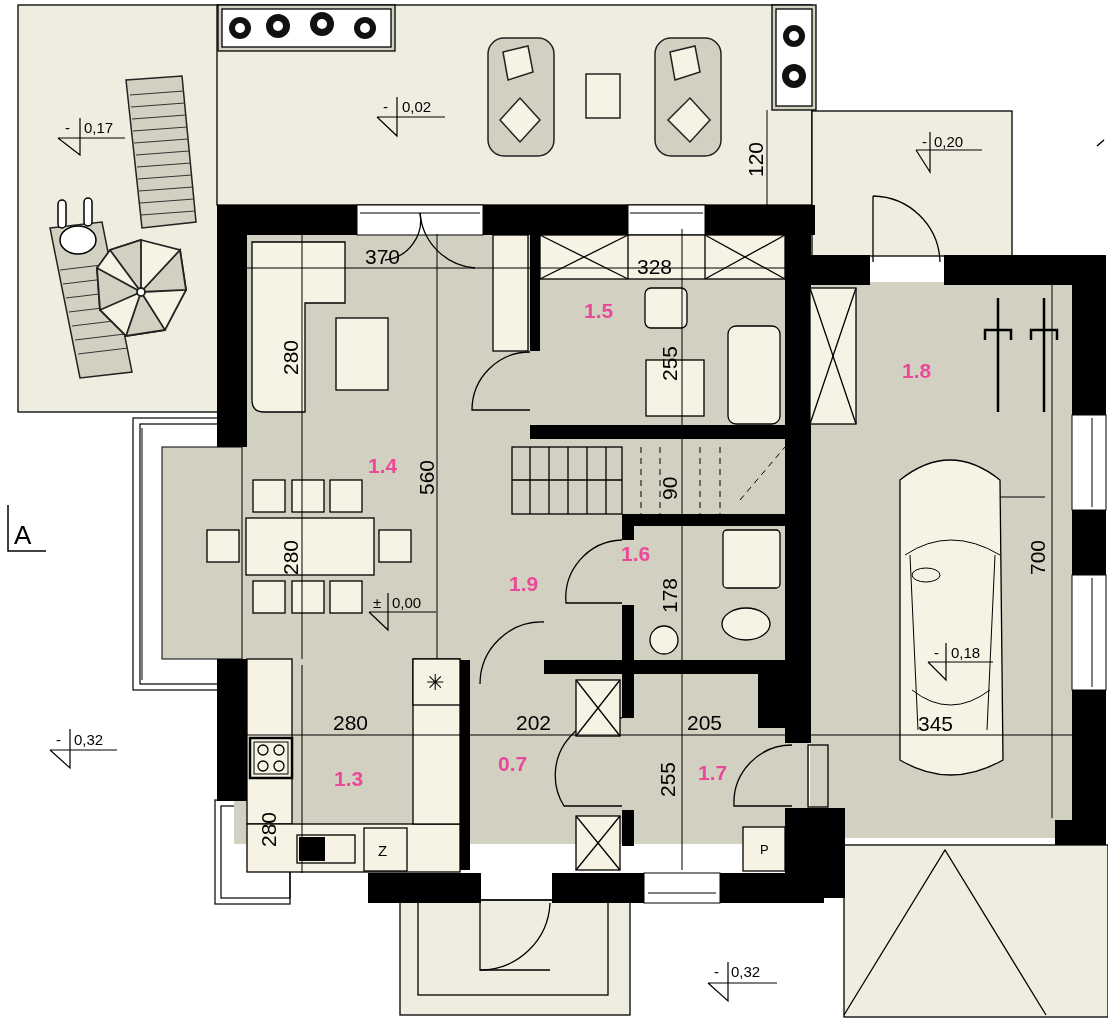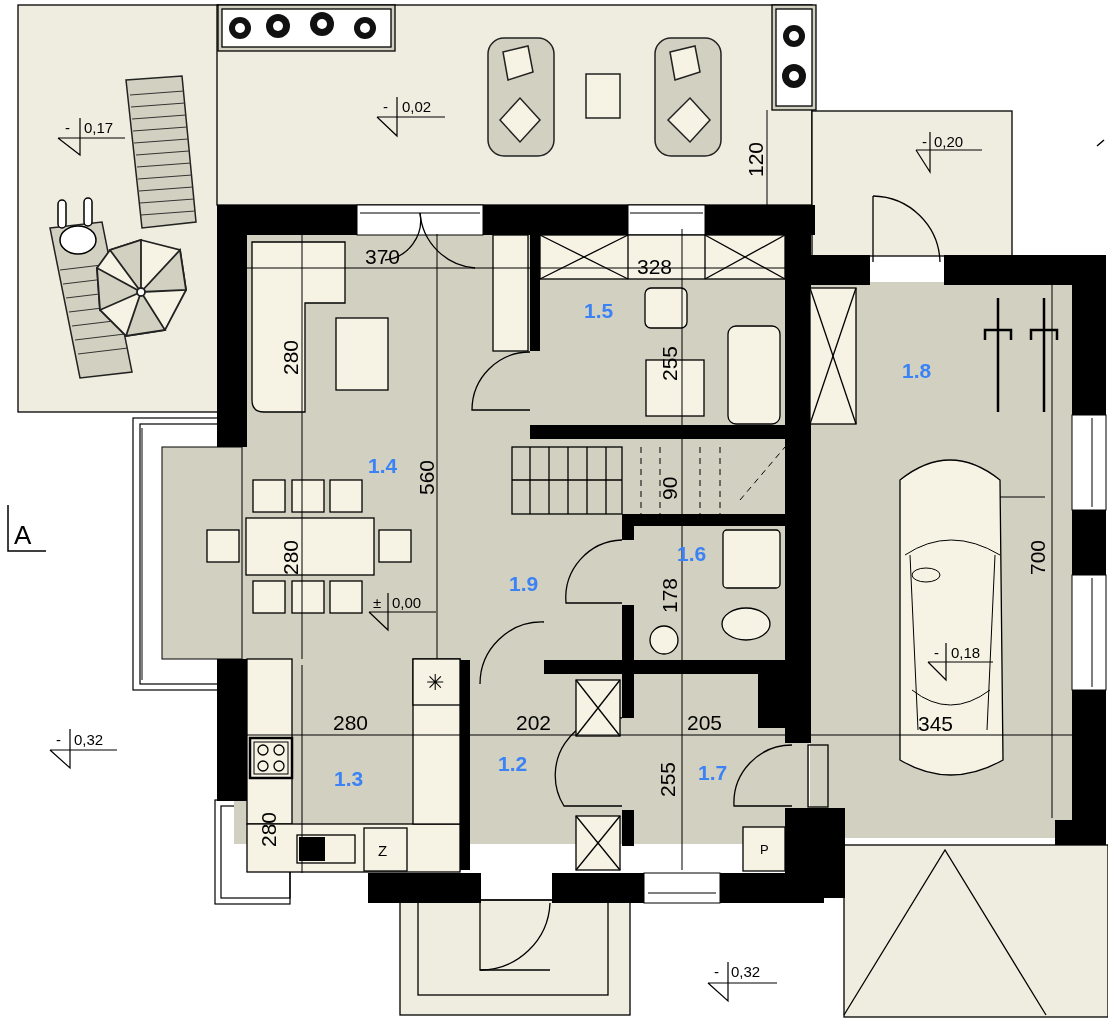--- a/index.html
+++ b/index.html
@@ -1,20 +1,20 @@
 <!DOCTYPE html>
 <html><head>
 <meta charset="utf-8">
 <style>
   html, body { margin: 0; padding: 0; background: #ffffff; }
   body { width: 1108px; height: 1021px; position: relative; overflow: hidden;
          font-family: "Liberation Sans", sans-serif; }
   #plan { position: absolute; left: 0; top: 0; width: 1108px; height: 1021px; }
   .lbl { position: absolute; font-family: "Liberation Sans", sans-serif; white-space: nowrap; line-height: 1; }
-  .room { color: #3b82f6; font-weight: bold; font-size: 21px; }
+  .room { color: #ec4899; font-weight: bold; font-size: 21px; }
   .dim { color: #000; font-size: 21px; }
   .dim.v { transform-origin: left top; transform: rotate(-90deg); }
   .lev { font-size: 15px; color: #000; }
   .sym { font-size: 14px; color: #000; }
   .sec { font-size: 26px; color: #000; }
 </style>
 </head>
 <body>
 
 <svg id="plan" viewBox="0 0 1108 1021" xmlns="http://www.w3.org/2000/svg">
@@ -299,23 +299,23 @@
     <path d="M708 983 L728 1001 V962 M708 983 H777"></path>
   </g>
 
   <path d="M8 505 V551 H46" stroke="#000" stroke-width="1.5" fill="none"></path>
   <path d="M1104 140 L1097 146" stroke="#000" stroke-width="1.5"></path>
 </svg>
 
 <div class="lbl room" style="left:584px;top:300px">1.5</div>
 <div class="lbl room" style="left:368px;top:455px">1.4</div>
 <div class="lbl room" style="left:509px;top:573px">1.9</div>
-<div class="lbl room" style="left:677px;top:543px">1.6</div>
+<div class="lbl room" style="left:621px;top:543px">1.6</div>
 <div class="lbl room" style="left:334px;top:768px">1.3</div>
-<div class="lbl room" style="left:498px;top:753px">1.2</div>
+<div class="lbl room" style="left:498px;top:753px">0.7</div>
 <div class="lbl room" style="left:698px;top:762px">1.7</div>
 <div class="lbl room" style="left:902px;top:360px">1.8</div>
 
 <div class="lbl dim" style="left:365px;top:246px">370</div>
 <div class="lbl dim v" style="left:280px;top:375px">280</div>
 <div class="lbl dim v" style="left:416px;top:495px">560</div>
 <div class="lbl dim v" style="left:280px;top:575px">280</div>
 <div class="lbl dim" style="left:637px;top:256px">328</div>
 <div class="lbl dim v" style="left:659px;top:381px">255</div>
 <div class="lbl dim v" style="left:659px;top:500px">90</div>

